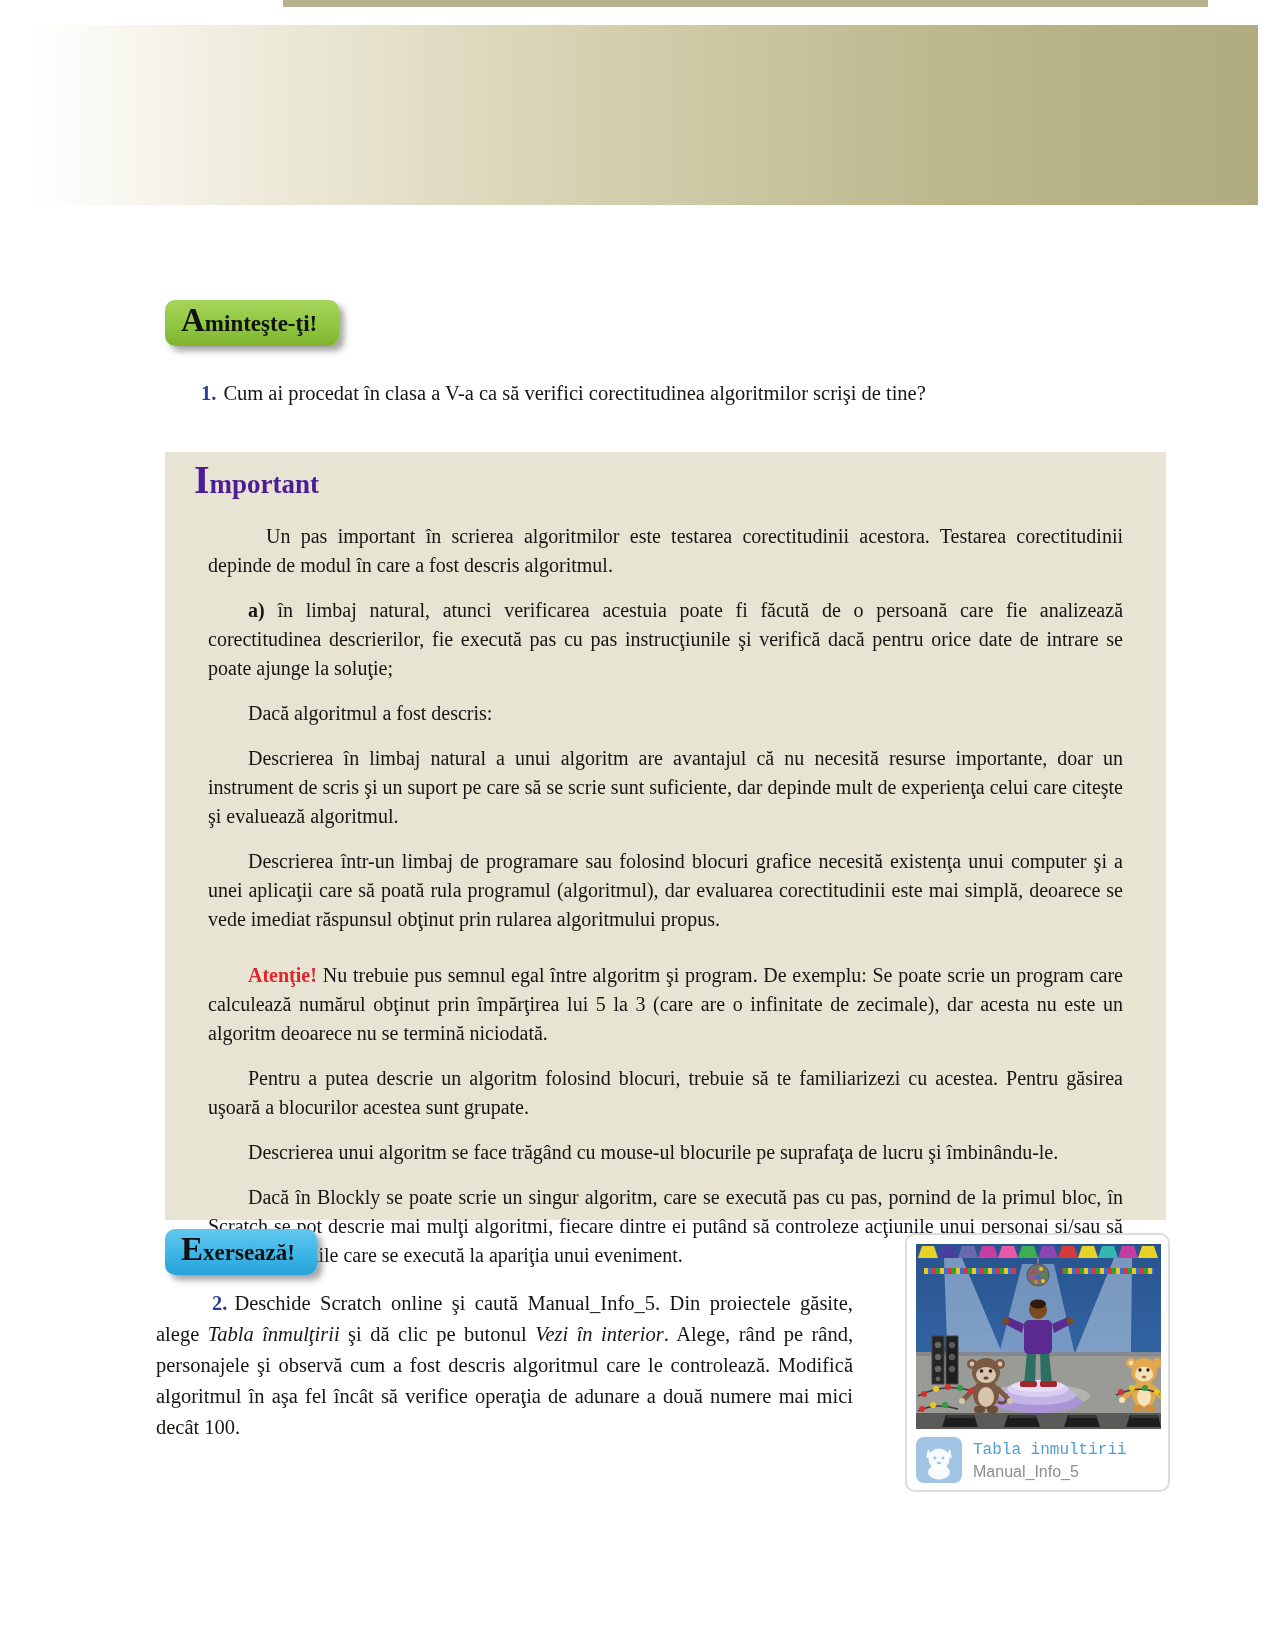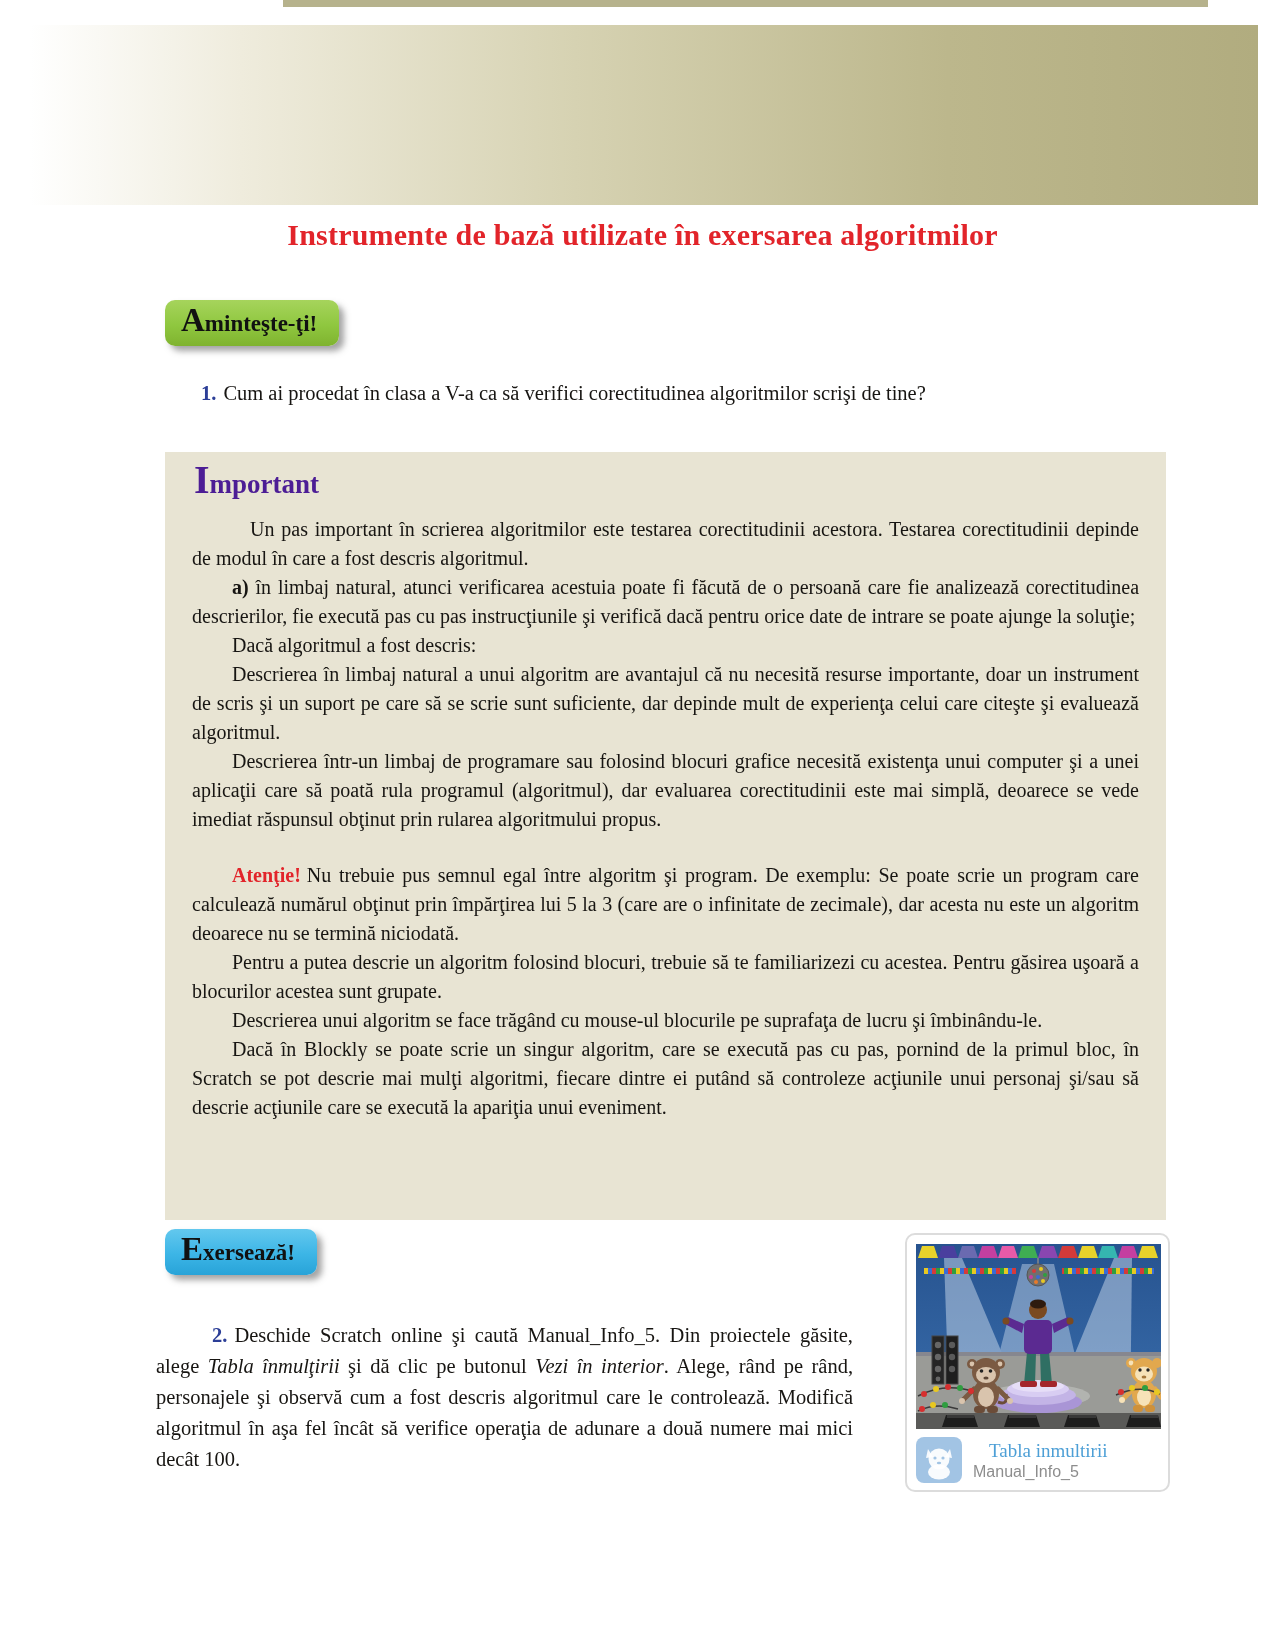--- a/index.html
+++ b/index.html
@@ -19,59 +19,58 @@
   .badge{position:absolute;left:165px;border-radius:10px;padding:4px 22px 6px 16px;
          box-shadow:5px 5px 6px rgba(90,90,90,.55);}
   .badge-green{top:300px;background:linear-gradient(180deg,#a6d45c 0%,#8fc73f 55%,#7fb32f 100%);}
   .badge-blue{top:1229px;background:linear-gradient(180deg,#63c8ee 0%,#3cb5e6 55%,#28a3d8 100%);}
   .badge-label{display:block;font-weight:bold;font-size:23px;line-height:33px;color:#111;}
   .badge-label::first-letter{font-size:33px;}
 
   
   .question{position:absolute;margin:0;font-size:20.5px;line-height:31px;text-align:justify;}
   .q1{left:165px;top:378px;width:900px;text-indent:36px;}
-  .q2{left:156px;top:1288px;width:697px;text-indent:56px;margin-top:32px;}
+  .q2{left:156px;top:1288px;width:697px;text-indent:56px;}
   .qnum{color:#2c3e97;font-weight:bold;margin-right:7px;}
   .ital{font-style:italic;}
 
   
   .important-box{position:absolute;left:165px;top:452px;width:1001px;height:768px;
                  background:#e8e4d3;box-sizing:border-box;padding:6px 27px 0 27px;}
   .imp-heading{margin:0 0 9px 2px;font-size:27px;line-height:44px;font-weight:bold;color:#4c1d95;}
   .imp-heading::first-letter{font-size:40px;}
-  .ip{margin:0;font-size:20px;line-height:29px;text-align:justify;text-indent:40px;}
+  .ip{margin:16px;font-size:20px;line-height:29px;text-align:justify;text-indent:40px;}
   .ip-first{text-indent:58px;}
   .ip-gap{margin-top:27px;}
   .bold-label{font-weight:bold;}
   .attn{color:#e2242a;font-weight:bold;margin-right:6px;}
 
   
   .scratch-card{position:absolute;left:905px;top:1233px;width:265px;height:259px;box-sizing:border-box;
                 background:#ffffff;border:2px solid #dcdcdc;border-radius:10px;padding:9px;}
   .stage{display:block;width:245px;height:185px;}
   .card-caption{display:flex;align-items:center;margin-top:8px;}
   .cat-icon{width:46px;height:46px;flex:0 0 46px;}
   .cap-text{margin-left:11px;}
-  .cap-title{font-family:Liberation Serif, serif;font-size:19px;line-height:23px;color:#4d9fd6;margin-left:16px;}
+  .cap-title{font-family:Liberation Mono, monospace;font-size:16px;line-height:23px;color:#4d9fd6;}
   .cap-sub{font-family:"Liberation Sans",sans-serif;font-size:16px;line-height:20px;color:#8d8d8d;}
 
   
   .page-number-shape{position:absolute;left:17px;top:1464px;width:153px;height:158px;}
   .pnum{position:absolute;left:62%;top:46%;transform:translate(-50%,-50%);
         font-family:"Liberation Sans",sans-serif;font-weight:bold;font-size:35px;color:#ffffff;}
 </style>
 </head>
 <body>
 
 <div class="page">
 
   <div class="top-edge-line"></div>
   <div class="top-band"></div>
 
-  <h1 class="title">Instrumente de bază utilizate în exersarea algoritmilor</h1>
 
   <div class="badge badge-green">
     <span class="badge-label">Aminteşte-ţi!</span>
   </div>
 
   <p class="question q1"><span class="qnum">1.</span><span>Cum ai procedat în clasa a V-a ca să verifici corectitudinea algoritmilor scrişi de tine?</span></p>
 
   <div class="important-box">
     <h2 class="imp-heading">Important</h2>
     <p class="ip ip-first">Un pas important în scrierea algoritmilor este testarea corectitudinii acestora. Testarea corectitudinii depinde de modul în care a fost descris algoritmul.</p>

